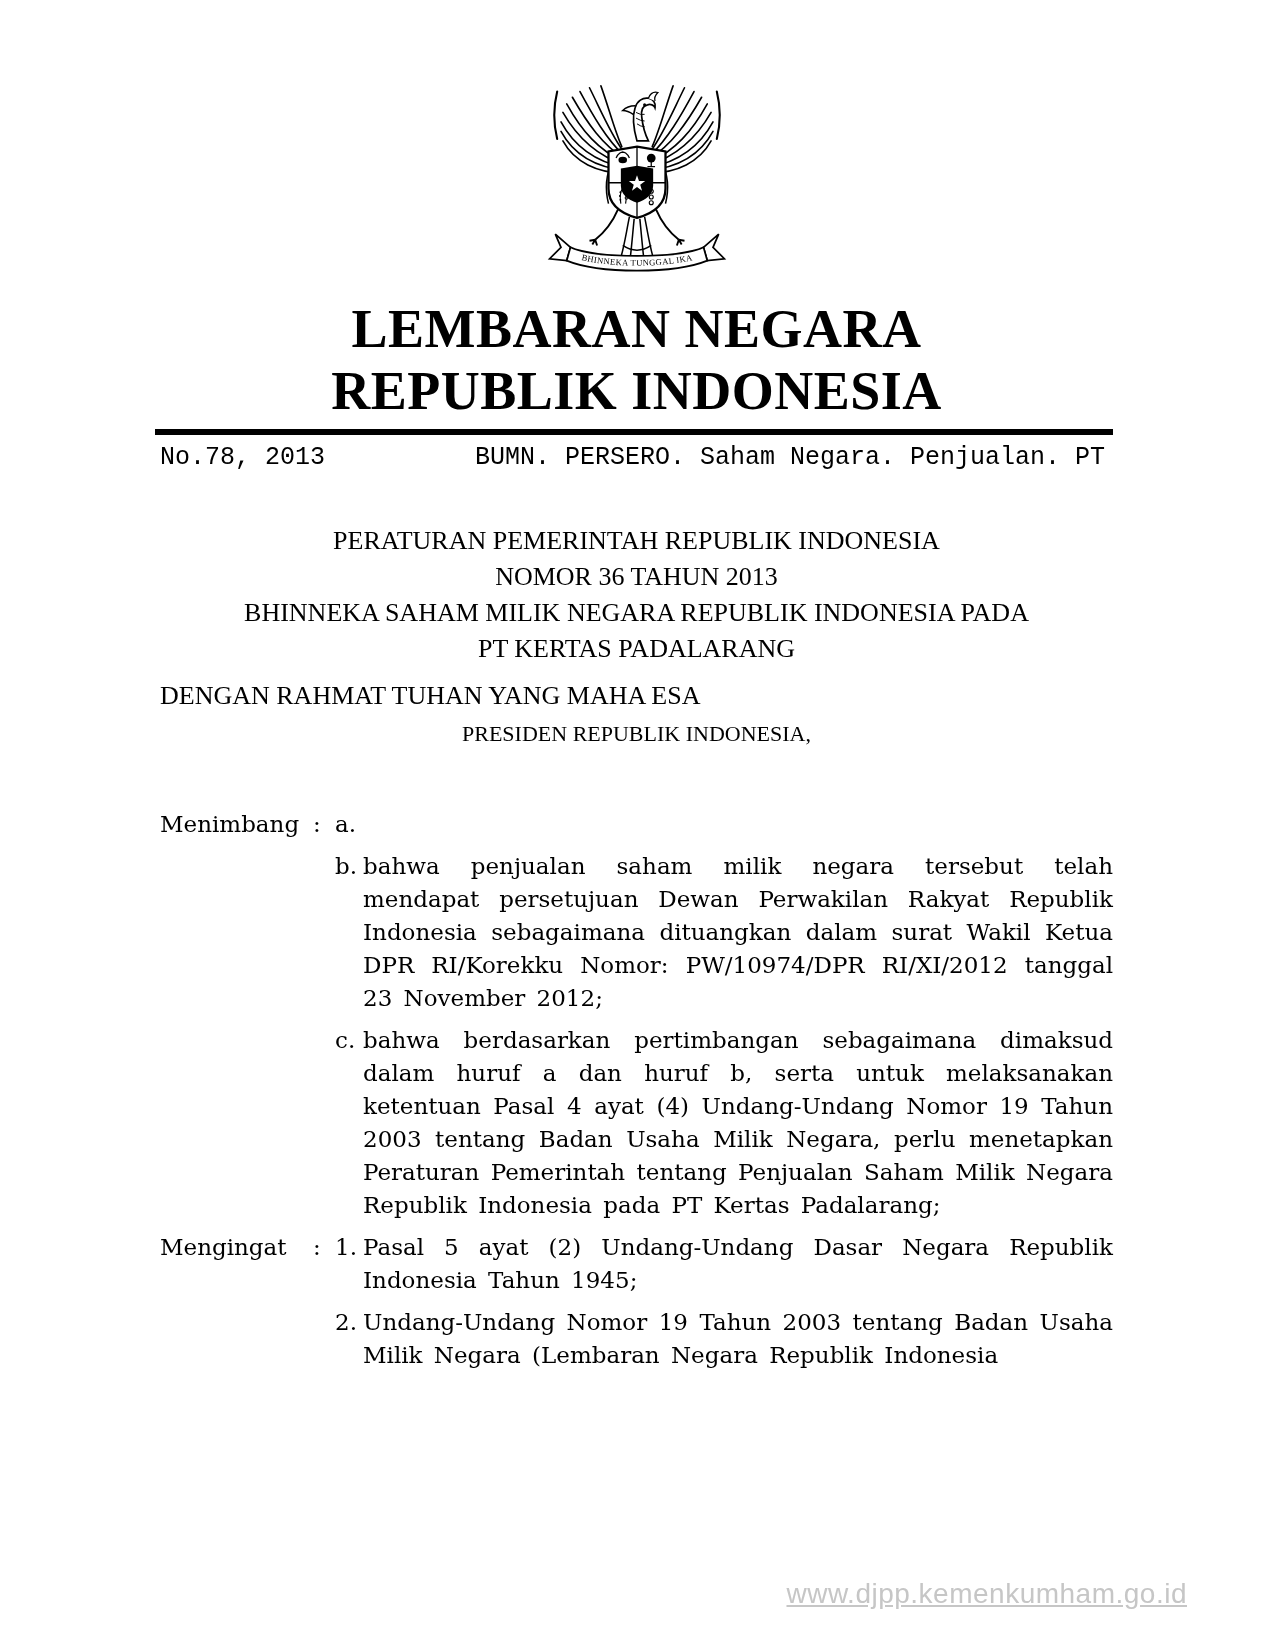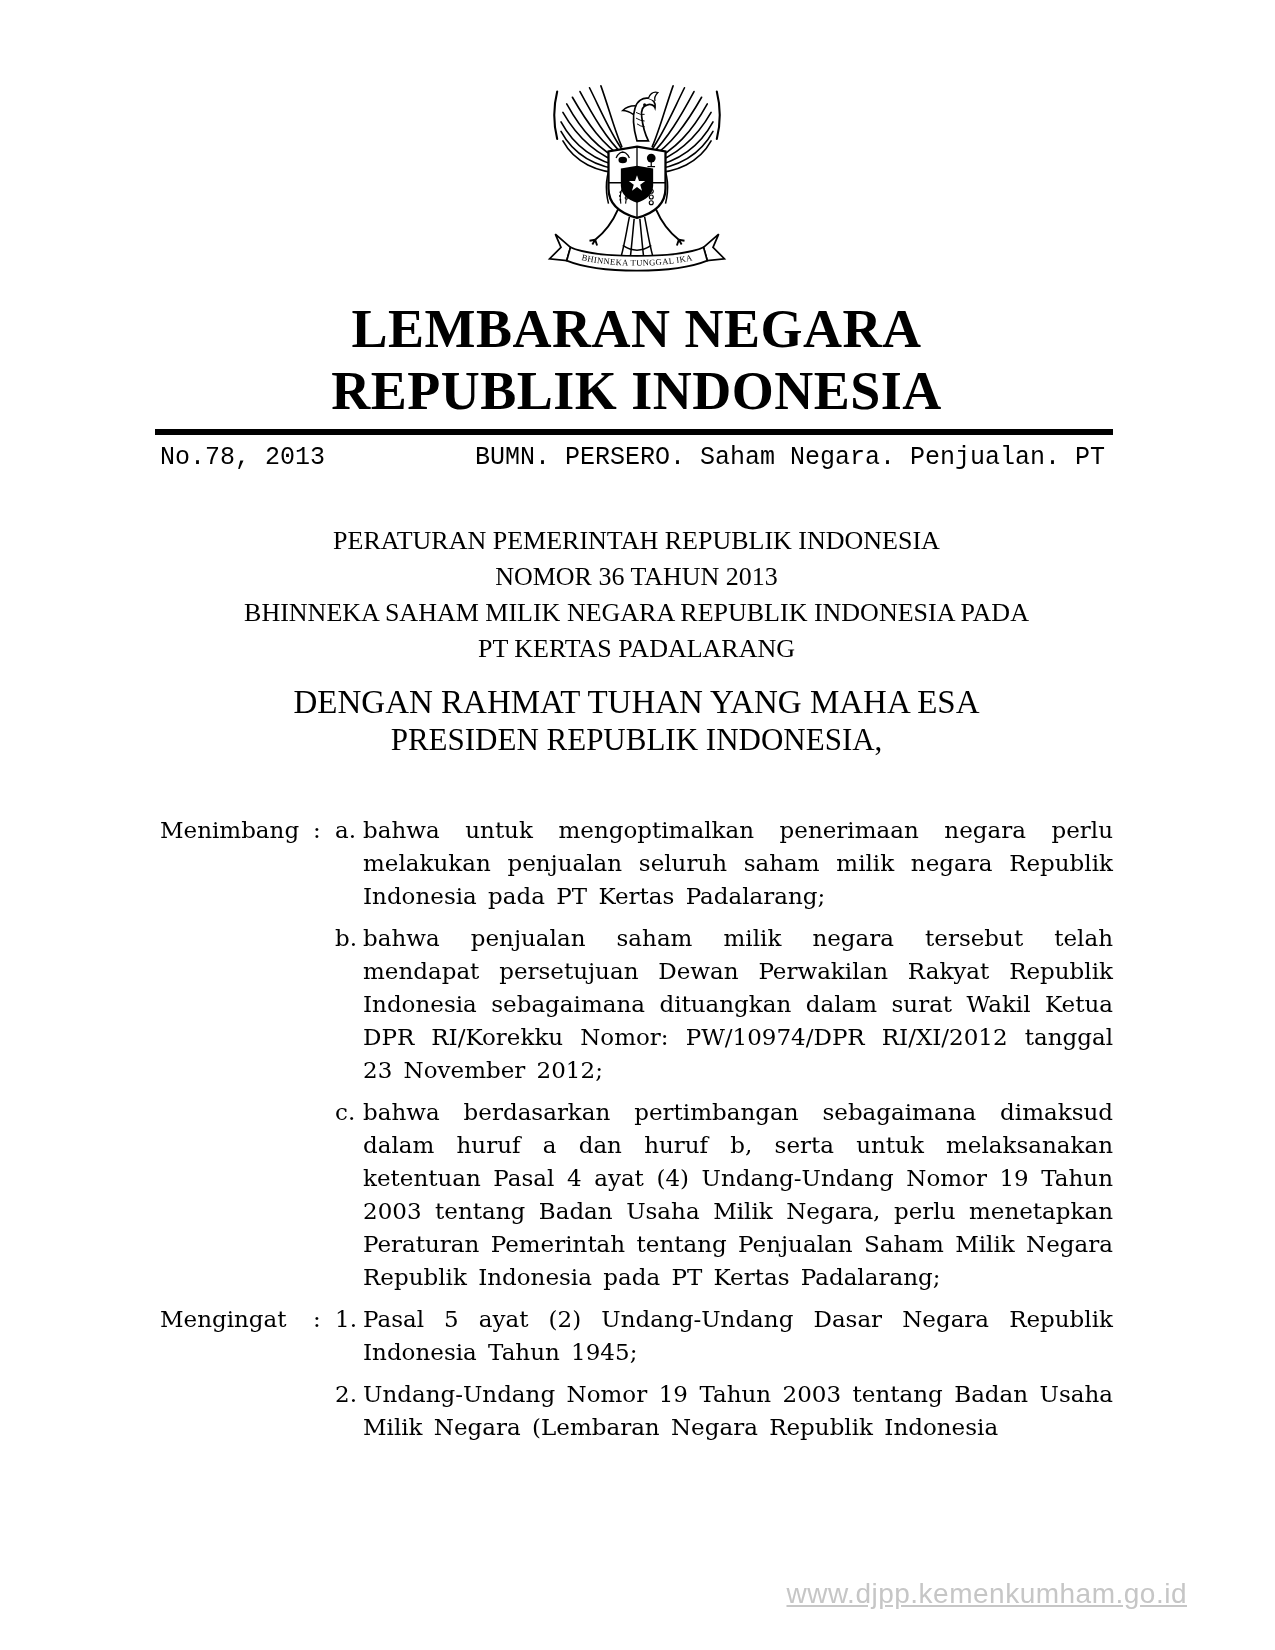--- a/index.html
+++ b/index.html
@@ -46,31 +46,30 @@
   .mast-no{width:315px;flex:none;}
   .mast-subject{flex:1;}
   .doc-title{
     margin-top:48px;
     text-align:center;
     font-family:"Liberation Serif",serif;
     font-size:26px;
     line-height:36px;
   }
   .invocation{
-    margin-top:17px;
-    text-align:center;
-    font-family:"Liberation Serif",serif;
-    font-size:33px;
+    margin-top:11px;
+    font-family:"Liberation Serif",serif;
+    font-size:26px;
     line-height:36px;
   }
   .authority{
     margin-top:2px;
     text-align:center;
     font-family:"Liberation Serif",serif;
-    font-size:31px;
+    font-size:22px;
     line-height:36px;
   }
   .clauses{
     margin-top:56px;
     font-family:"DejaVu Serif",serif;
     font-size:23px;
     line-height:33px;
   }
   .c-row{display:flex;align-items:flex-start;margin-bottom:9px;}
   .c-label{width:153px;flex:none;}
@@ -209,21 +208,20 @@
 
     <div class="invocation">DENGAN RAHMAT TUHAN YANG MAHA ESA</div>
     <div class="authority">PRESIDEN REPUBLIK INDONESIA,</div>
 
     <div class="clauses">
 
       <div class="c-row">
         <div class="c-label">Menimbang</div>
         <div class="c-sep">:</div>
         <div class="c-marker">a.</div>
-        <div class="c-text">bahwa untuk mengoptimalkan penerimaan negara perlu melakukan penjualan seluruh saham milik negara Republik Indonesia pada PT Kertas Padalarang;</div>
       </div>
 
       <div class="c-row">
         <div class="c-label"></div>
         <div class="c-sep"></div>
         <div class="c-marker">b.</div>
         <div class="c-text">bahwa penjualan saham milik negara tersebut telah mendapat persetujuan Dewan Perwakilan Rakyat Republik Indonesia sebagaimana dituangkan dalam surat Wakil Ketua DPR RI/Korekku Nomor: PW/10974/DPR RI/XI/2012 tanggal 23 November 2012;</div>
       </div>
 
       <div class="c-row">

